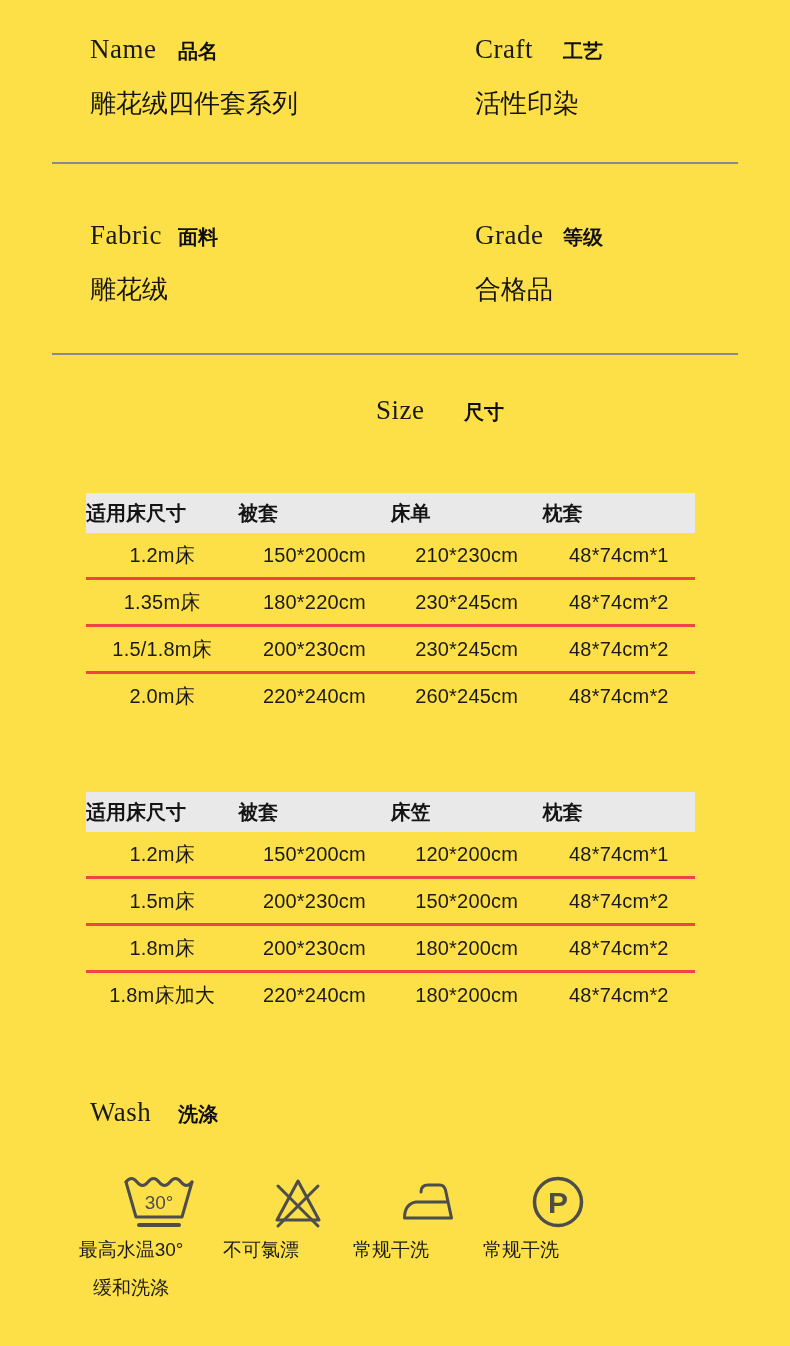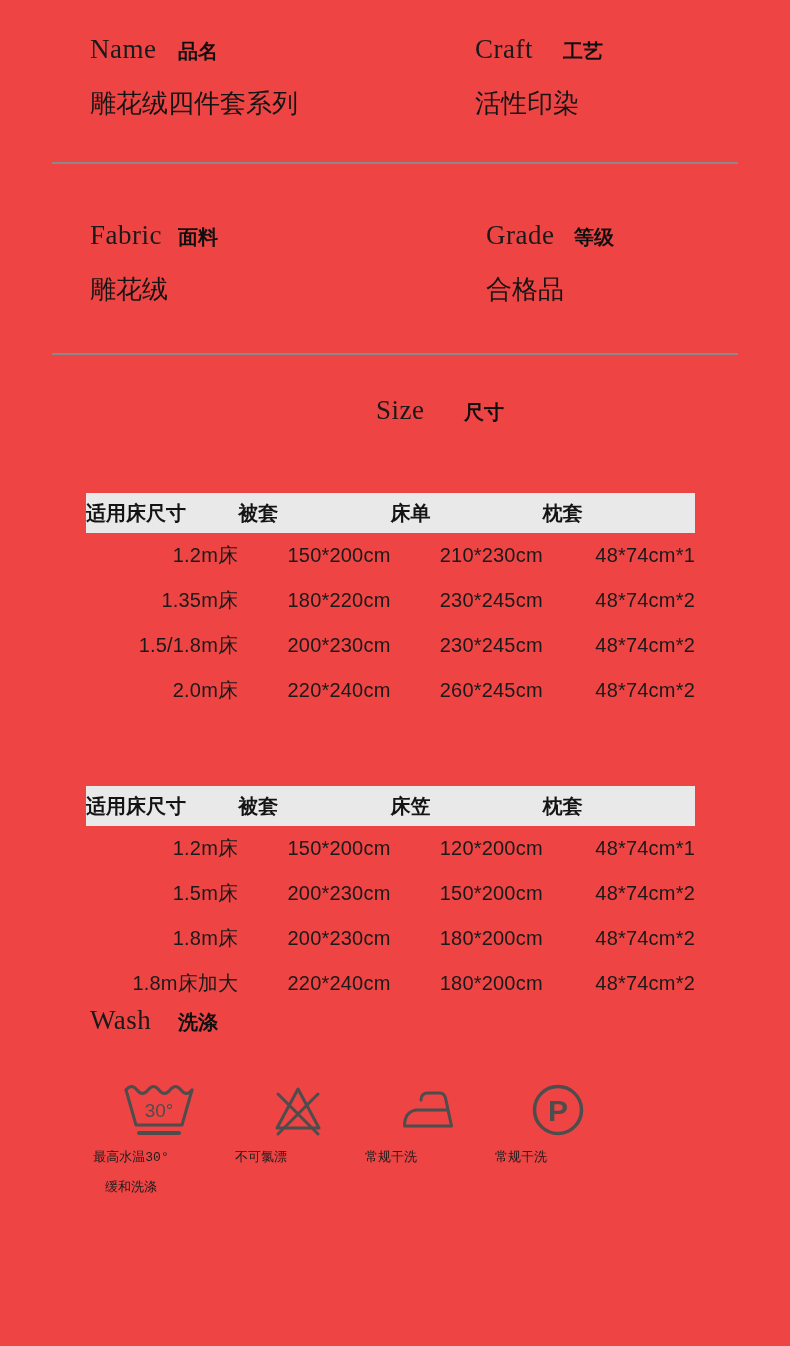--- a/index.html
+++ b/index.html
@@ -1,56 +1,56 @@
 <!DOCTYPE html>
 <html><head>
 <meta charset="utf-8">
 <style>
   html,body{margin:0;padding:0;}
   .page{
-    width:790px;height:1346px;background:#ef4444;overflow:hidden;
+    width:790px;height:1346px;background:#fde047;overflow:hidden;
     font-family:"Liberation Sans",sans-serif;color:#111111;
   }
   
   .spec-section{display:flex;padding-left:90px;}
   .spec-col{width:385px;flex:none;}
   .spec-head{display:flex;align-items:baseline;height:30px;}
   .spec-en{
     font-family:"Liberation Serif",serif;font-size:27px;color:#1a1a1a;
     width:88px;flex:none;letter-spacing:.5px;font-weight:400;
   }
   .spec-zh{font-size:20px;font-weight:700;color:#0f0f0f;}
   .spec-value{font-size:26px;line-height:26px;margin-top:26px;color:#141414;}
   .divider{height:2px;background:#8a8a8a;margin-left:52px;margin-right:52px;}
   .m-top-34{margin-top:34px;}
   .m-top-46{margin-top:46px;}
-  .m-top-56{margin-top:56px;gap:11px;}
+  .m-top-56{margin-top:56px;}
   .m-top-51{margin-top:51px;}
   .m-top-40{margin-top:40px;justify-content:center;}
   
   .size-table{margin:0 0 0 86px;width:609px;}
   .size-table.first{margin-top:68px;}
   .size-table.second{margin-top:74px;}
   .tbl-header{
     height:40px;background:#e9e9e9;display:grid;
     grid-template-columns:repeat(4,1fr);align-items:center;
   }
   .tbl-header .cell{font-size:20px;font-weight:700;text-align:left;color:#141414;}
   .tbl-row{
     height:44px;display:grid;grid-template-columns:repeat(4,1fr);align-items:center;
   }
-  .tbl-row + .tbl-row{border-top:1px solid #ef4444;}
-  .tbl-row .cell{font-size:20px;text-align:right;color:#1a1a1a;letter-spacing:.2px;}
+  .tbl-row + .tbl-row{border-top:3px solid #ef4444;}
+  .tbl-row .cell{font-size:20px;text-align:center;color:#1a1a1a;letter-spacing:.2px;}
   
-  .wash-head{}
+  .wash-head{margin-top:80px;}
   .wash-icons{display:flex;margin-left:66px;margin-top:46px;width:660px;}
   .wash-col{width:130px;flex:none;text-align:center;}
   .icon-box{height:58px;display:flex;align-items:center;justify-content:flex-end;}
   .icon-box svg{display:block;}
-  .wash-label{font-size:13px;line-height:22px;margin-top:8px;color:#1c1c1c;font-family:Liberation Mono, monospace;}
+  .wash-label{font-size:19px;line-height:22px;margin-top:8px;color:#1c1c1c;}
   .svg-stroke{stroke:#4d4d4d;fill:none;stroke-width:3;stroke-linecap:round;stroke-linejoin:round;}
   .svg-text{fill:#4d4d4d;font-family:"Liberation Sans",sans-serif;}
 </style>
 </head>
 <body>
 
 <div class="page">
 
   <div class="spec-section m-top-34">
     <div class="spec-col">
@@ -175,21 +175,21 @@
     <div class="wash-col">
       <div class="icon-box">
         <svg width="74" height="58" viewBox="0 0 74 58">
           <path class="svg-stroke" d="M4 9 q5.5 -7 11 0 t11 0 t11 0 t11 0 t11 0 t11 0"></path>
           <path class="svg-stroke" d="M4 9 L14 44 L60 44 L70 9"></path>
           <text class="svg-text" x="37" y="36" font-size="19" text-anchor="middle">30°</text>
           <path class="svg-stroke" style="stroke-width:4" d="M17 52 L57 52"></path>
         </svg>
       </div>
       <div class="wash-label">最高水温30°</div>
-      <div class="wash-label" style="margin-top:8px">缓和洗涤</div>
+      <div class="wash-label" style="margin-top:16px">缓和洗涤</div>
     </div>
 
     <div class="wash-col">
       <div class="icon-box">
         <svg width="56" height="56" viewBox="0 0 56 56">
           <path class="svg-stroke" d="M28 7 L7 46 L49 46 Z"></path>
           <path class="svg-stroke" d="M8 12 L48 52 M48 12 L8 52"></path>
         </svg>
       </div>
       <div class="wash-label">不可氯漂</div>

